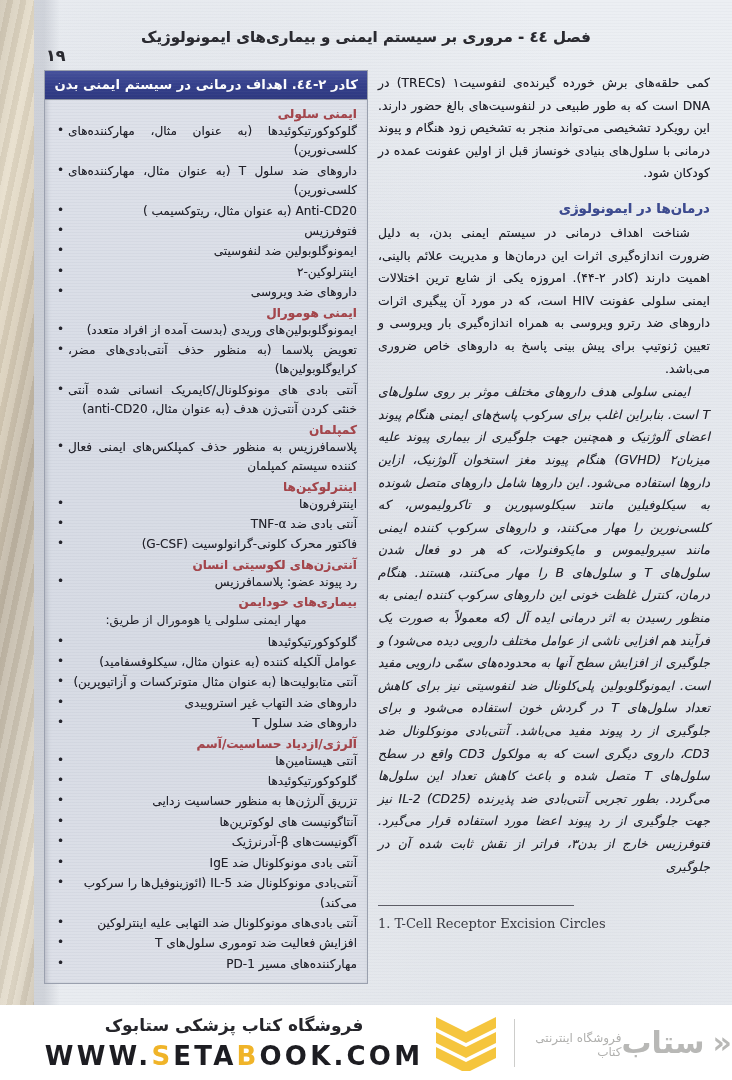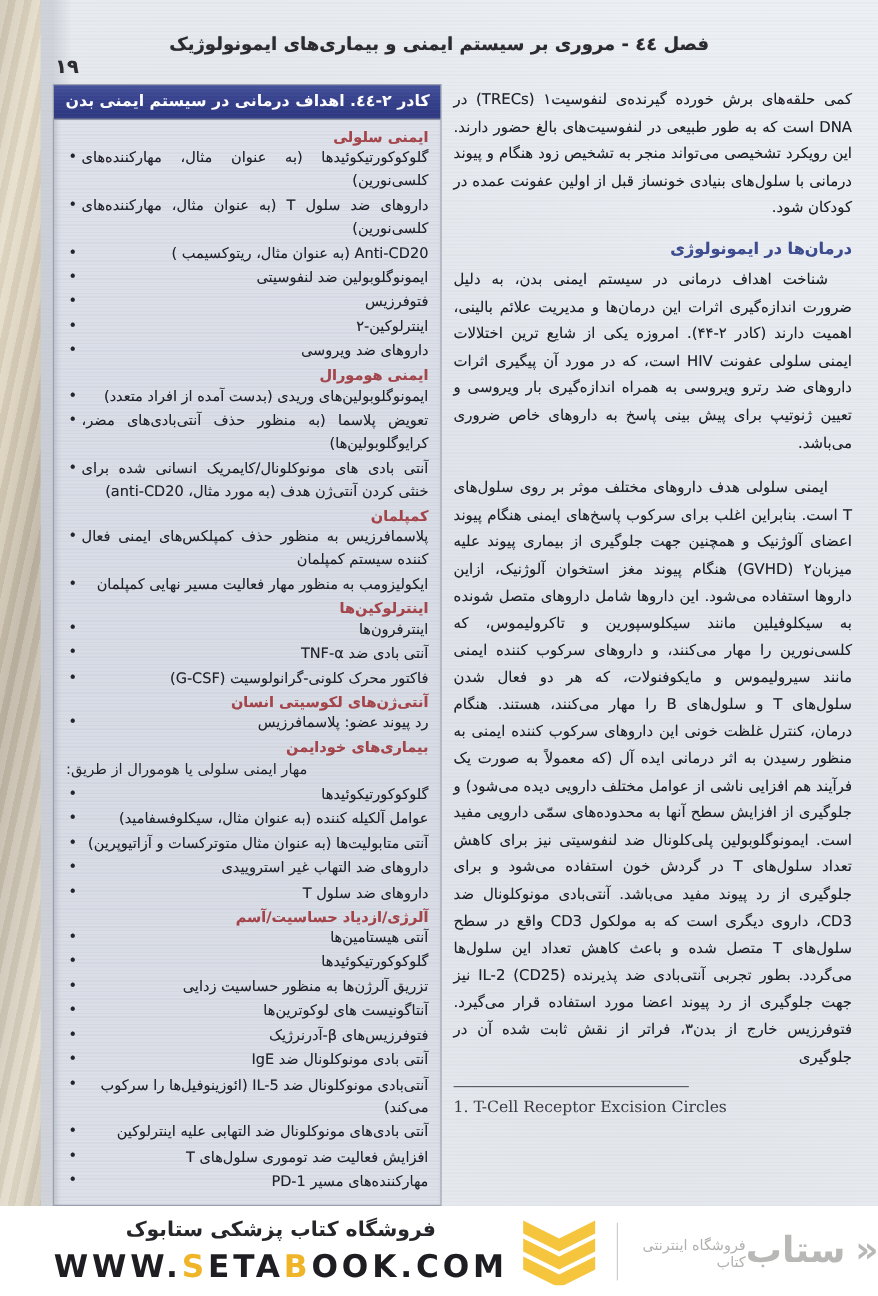--- a/index.html
+++ b/index.html
@@ -73,21 +73,21 @@
     color:#22222a;
     font-size:12.4px;
     line-height:22.6px;
     margin:0 0 0 0;
     text-align:justify;
     text-justify:inter-word;
     font-family:"DejaVu Sans","Liberation Sans",sans-serif;
     text-shadow:0 0 .45px rgba(40,40,55,.45);
   }
   .p.indent{ text-indent:20px; }
-  .p + .p{ margin-top:15px; }
+  .p + .p{ margin-top:1px;font-style:italic; }
   .sec-head{
     color:#3d4b8f;
     font-size:13.4px;
     font-weight:700;
     margin:16px 0 6px 0;
     text-align:right;
     text-shadow:0 0 .5px rgba(60,70,140,.5);
   }
   .rule-foot{
     position:absolute;left:0;bottom:46px;width:196px;height:0;
@@ -130,21 +130,21 @@
   .grp-head{
     color:#a4454b;
     font-size:12.1px;
     font-weight:700;
     text-align:right;
     margin:3px 0 1px 0;
     text-shadow:0 0 .4px rgba(150,60,65,.45);
   }
   .plain-line{
     color:#22222a;font-size:12.2px;line-height:19.5px;
-    text-align:left;margin:2px 0 2px 0;
+    text-align:center;margin:2px 0 2px 0;
   }
   ul.bl{
     list-style:none;margin:0;padding:0;
   }
   ul.bl li{
     position:relative;
     color:#22222a;
     font-size:12.1px;
     line-height:19.4px;
     text-align:right;
@@ -233,37 +233,36 @@
   <div class="col-left">
     <div class="box">
       <div class="box-title">کادر ۲-٤٤. اهداف درمانی در سیستم ایمنی بدن</div>
       <div class="box-body">
 
         <div class="grp-head">ایمنی سلولی</div>
         <ul class="bl">
           <li class="justify">گلوکوکورتیکوئیدها (به عنوان مثال، مهارکننده‌های کلسی‌نورین)</li>
           <li class="justify">داروهای ضد سلول T (به عنوان مثال، مهارکننده‌های کلسی‌نورین)</li>
           <li>Anti-CD20 (به عنوان مثال، ریتوکسیمب )</li>
+          <li>فتوفرزیس</li>
           <li>ایمونوگلوبولین ضد لنفوسیتی</li>
-          <li>فتوفرزیس</li>
           <li>اینترلوکین-۲</li>
           <li>داروهای ضد ویروسی</li>
         </ul>
 
         <div class="grp-head">ایمنی هومورال</div>
         <ul class="bl">
           <li>ایمونوگلوبولین‌های وریدی (بدست آمده از افراد متعدد)</li>
           <li class="justify">تعویض پلاسما (به منظور حذف آنتی‌بادی‌های مضر، کرایوگلوبولین‌ها)</li>
-          <li class="justify">آنتی بادی های مونوکلونال/کایمریک انسانی شده برای خنثی کردن آنتی‌ژن هدف (به مورد مثال، anti-CD20)</li>
+          <li class="justify">آنتی بادی های مونوکلونال/کایمریک انسانی شده آنتی خنثی کردن آنتی‌ژن هدف (به عنوان مثال، anti-CD20)</li>
         </ul>
 
         <div class="grp-head">کمپلمان</div>
         <ul class="bl">
           <li class="justify">پلاسمافرزیس به منظور حذف کمپلکس‌های ایمنی فعال کننده سیستم کمپلمان</li>
-          <li>ایکولیزومب به منظور مهار فعالیت مسیر نهایی کمپلمان</li>
         </ul>
 
         <div class="grp-head">اینترلوکین‌ها</div>
         <ul class="bl">
           <li>اینترفرون‌ها</li>
           <li>آنتی بادی ضد TNF-α</li>
           <li>فاکتور محرک کلونی-گرانولوسیت (G-CSF)</li>
         </ul>
 
         <div class="grp-head">آنتی‌ژن‌های لکوسیتی انسان</div>
@@ -280,21 +279,21 @@
           <li>داروهای ضد التهاب غیر استروییدی</li>
           <li>داروهای ضد سلول T</li>
         </ul>
 
         <div class="grp-head">آلرژی/ازدیاد حساسیت/آسم</div>
         <ul class="bl">
           <li>آنتی هیستامین‌ها</li>
           <li>گلوکوکورتیکوئیدها</li>
           <li>تزریق آلرژن‌ها به منظور حساسیت زدایی</li>
           <li>آنتاگونیست های لوکوترین‌ها</li>
-          <li>فتوفرزیس‌های β-آدرنرژیک</li>
+          <li>آگونیست‌های β-آدرنرژیک</li>
           <li>آنتی بادی مونوکلونال ضد IgE</li>
           <li>آنتی‌بادی مونوکلونال ضد IL-5 (ائوزینوفیل‌ها را سرکوب می‌کند)</li>
           <li>آنتی بادی‌های مونوکلونال ضد التهابی علیه اینترلوکین</li>
           <li>افزایش فعالیت ضد توموری سلول‌های T</li>
           <li>مهارکننده‌های مسیر PD-1</li>
         </ul>
 
       </div>
     </div>
   </div>

